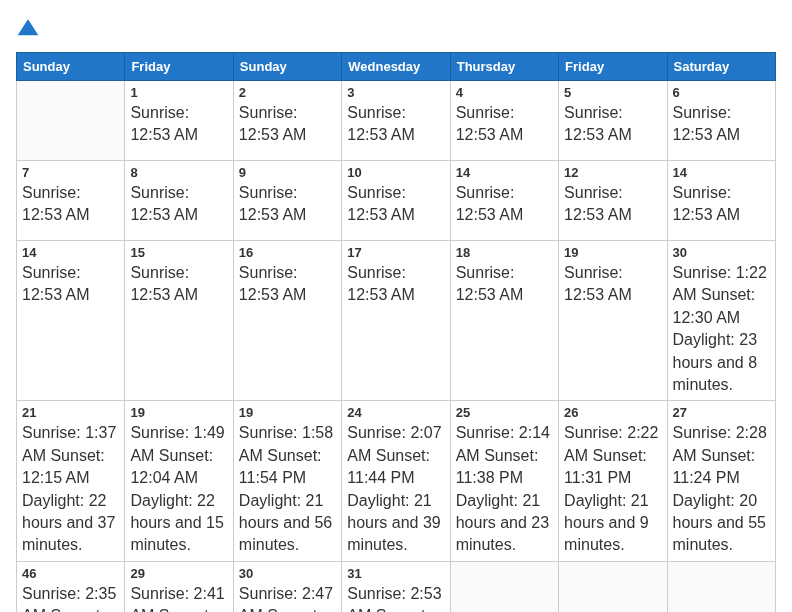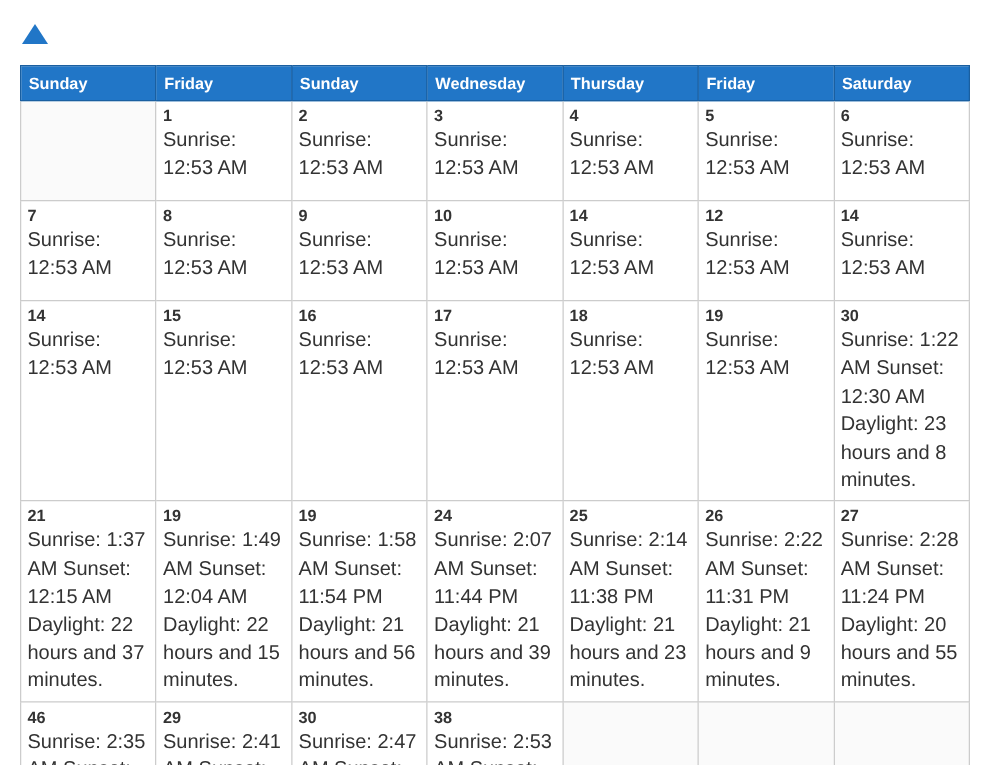--- a/index.html
+++ b/index.html
@@ -268,21 +268,21 @@
 Sunset: 11:11 PM
 Daylight: 20 hours and 30 minutes.</div>
         </td>
         <td>
           <span class="day-number">30</span>
           <div class="day-info">Sunrise: 2:47 AM
 Sunset: 11:05 PM
 Daylight: 20 hours and 18 minutes.</div>
         </td>
         <td>
-          <span class="day-number">38</span>
+          <span class="day-number">31</span>
           <div class="day-info">Sunrise: 2:53 AM
 Sunset: 11:00 PM
 Daylight: 20 hours and 6 minutes.</div>
         </td>
         <td class="empty-cell"></td>
         <td class="empty-cell"></td>
         <td class="empty-cell"></td>
       </tr>
     </tbody>
 </table>

